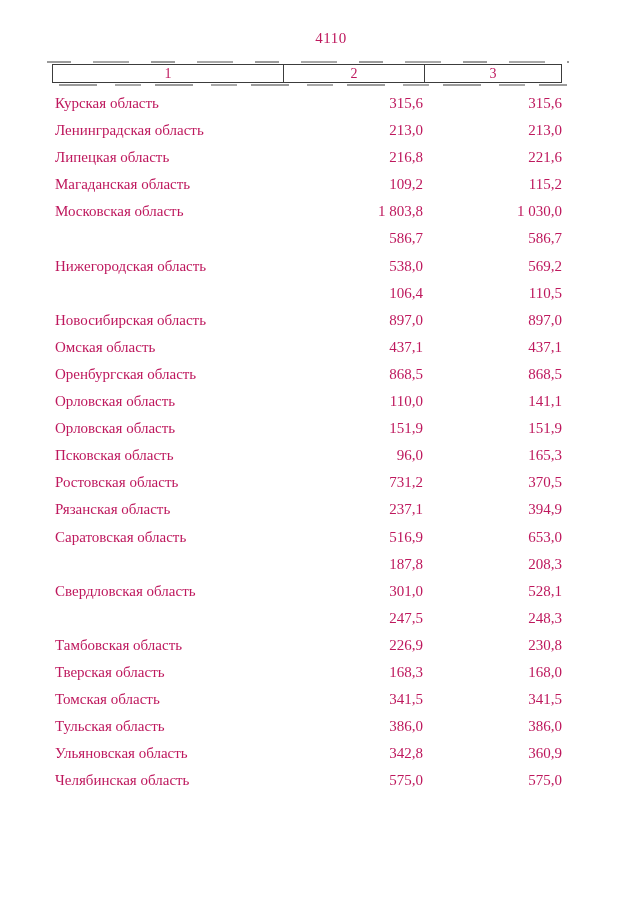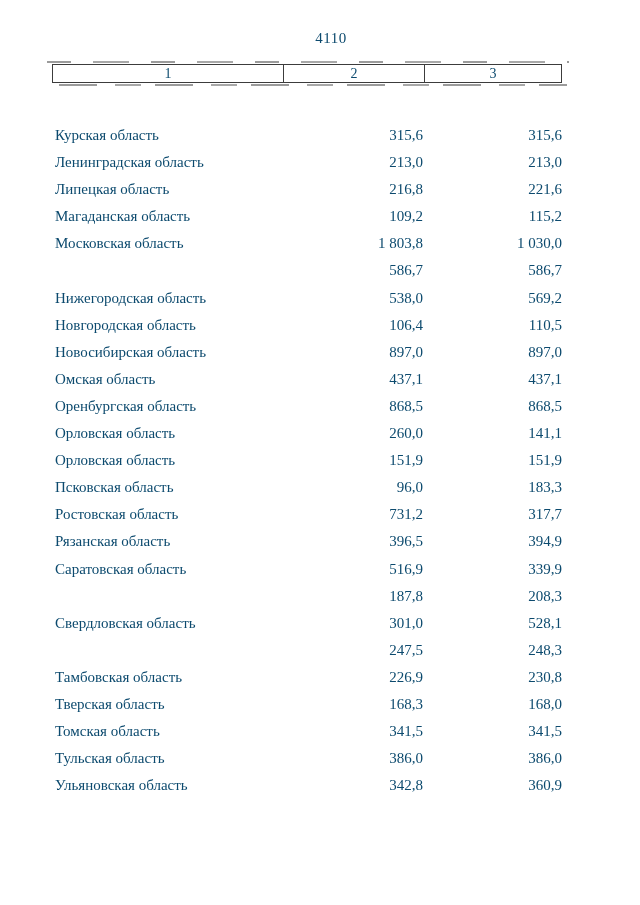--- a/index.html
+++ b/index.html
@@ -2,21 +2,21 @@
 <html><head>
 <meta charset="utf-8">
 <style>
   html, body { margin: 0; padding: 0; background: #ffffff; }
   .page {
     position: relative;
     width: 640px;
     height: 794px;
     background: #ffffff;
     font-family: "Liberation Serif", "DejaVu Serif", serif;
-    color: #0c4a6e;
+    color: #be185d;
     overflow: hidden;
   }
   .page-number {
     position: absolute;
     top: 30px;
     left: 0;
     width: 100%;
     box-sizing: border-box;
     padding-left: 22px;
     text-align: center;
@@ -61,21 +61,20 @@
     overflow: hidden;
   }
   .hcell.c1 { width: 231px; border-right: 1px solid #3c3c3c; }
   .hcell.c2 { width: 141px; border-right: 1px solid #3c3c3c; }
   .hcell.c3 { flex: 1; }
   .rows {
     position: absolute;
     top: 90px;
     left: 0;
     width: 100%;
-    margin-top: 32px;
   }
   .row { position: relative; height: 27.1px; }
   .row span {
     position: absolute;
     top: 0;
     font-size: 15px;
     line-height: 27.1px;
     white-space: pre;
   }
   .rname { left: 55px; }
@@ -131,21 +130,20 @@
       <span class="rv3">586,7</span>
     </div>
 
     <div class="row">
       <span class="rname">Нижегородская область</span>
       <span class="rv2">538,0</span>
       <span class="rv3">569,2</span>
     </div>
 
     <div class="row">
-      <span class="rname">Новгородская область</span>
       <span class="rv2">106,4</span>
       <span class="rv3">110,5</span>
     </div>
 
     <div class="row">
       <span class="rname">Новосибирская область</span>
       <span class="rv2">897,0</span>
       <span class="rv3">897,0</span>
     </div>
 
@@ -156,53 +154,53 @@
     </div>
 
     <div class="row">
       <span class="rname">Оренбургская область</span>
       <span class="rv2">868,5</span>
       <span class="rv3">868,5</span>
     </div>
 
     <div class="row">
       <span class="rname">Орловская область</span>
-      <span class="rv2">260,0</span>
+      <span class="rv2">110,0</span>
       <span class="rv3">141,1</span>
     </div>
 
     <div class="row">
       <span class="rname">Орловская область</span>
       <span class="rv2">151,9</span>
       <span class="rv3">151,9</span>
     </div>
 
     <div class="row">
       <span class="rname">Псковская область</span>
       <span class="rv2">96,0</span>
-      <span class="rv3">183,3</span>
+      <span class="rv3">165,3</span>
     </div>
 
     <div class="row">
       <span class="rname">Ростовская область</span>
       <span class="rv2">731,2</span>
-      <span class="rv3">317,7</span>
+      <span class="rv3">370,5</span>
     </div>
 
     <div class="row">
       <span class="rname">Рязанская область</span>
-      <span class="rv2">396,5</span>
+      <span class="rv2">237,1</span>
       <span class="rv3">394,9</span>
     </div>
 
 
     <div class="row">
       <span class="rname">Саратовская область</span>
       <span class="rv2">516,9</span>
-      <span class="rv3">339,9</span>
+      <span class="rv3">653,0</span>
     </div>
 
     <div class="row">
       <span class="rv2">187,8</span>
       <span class="rv3">208,3</span>
     </div>
 
     <div class="row">
       <span class="rname">Свердловская область</span>
       <span class="rv2">301,0</span>

